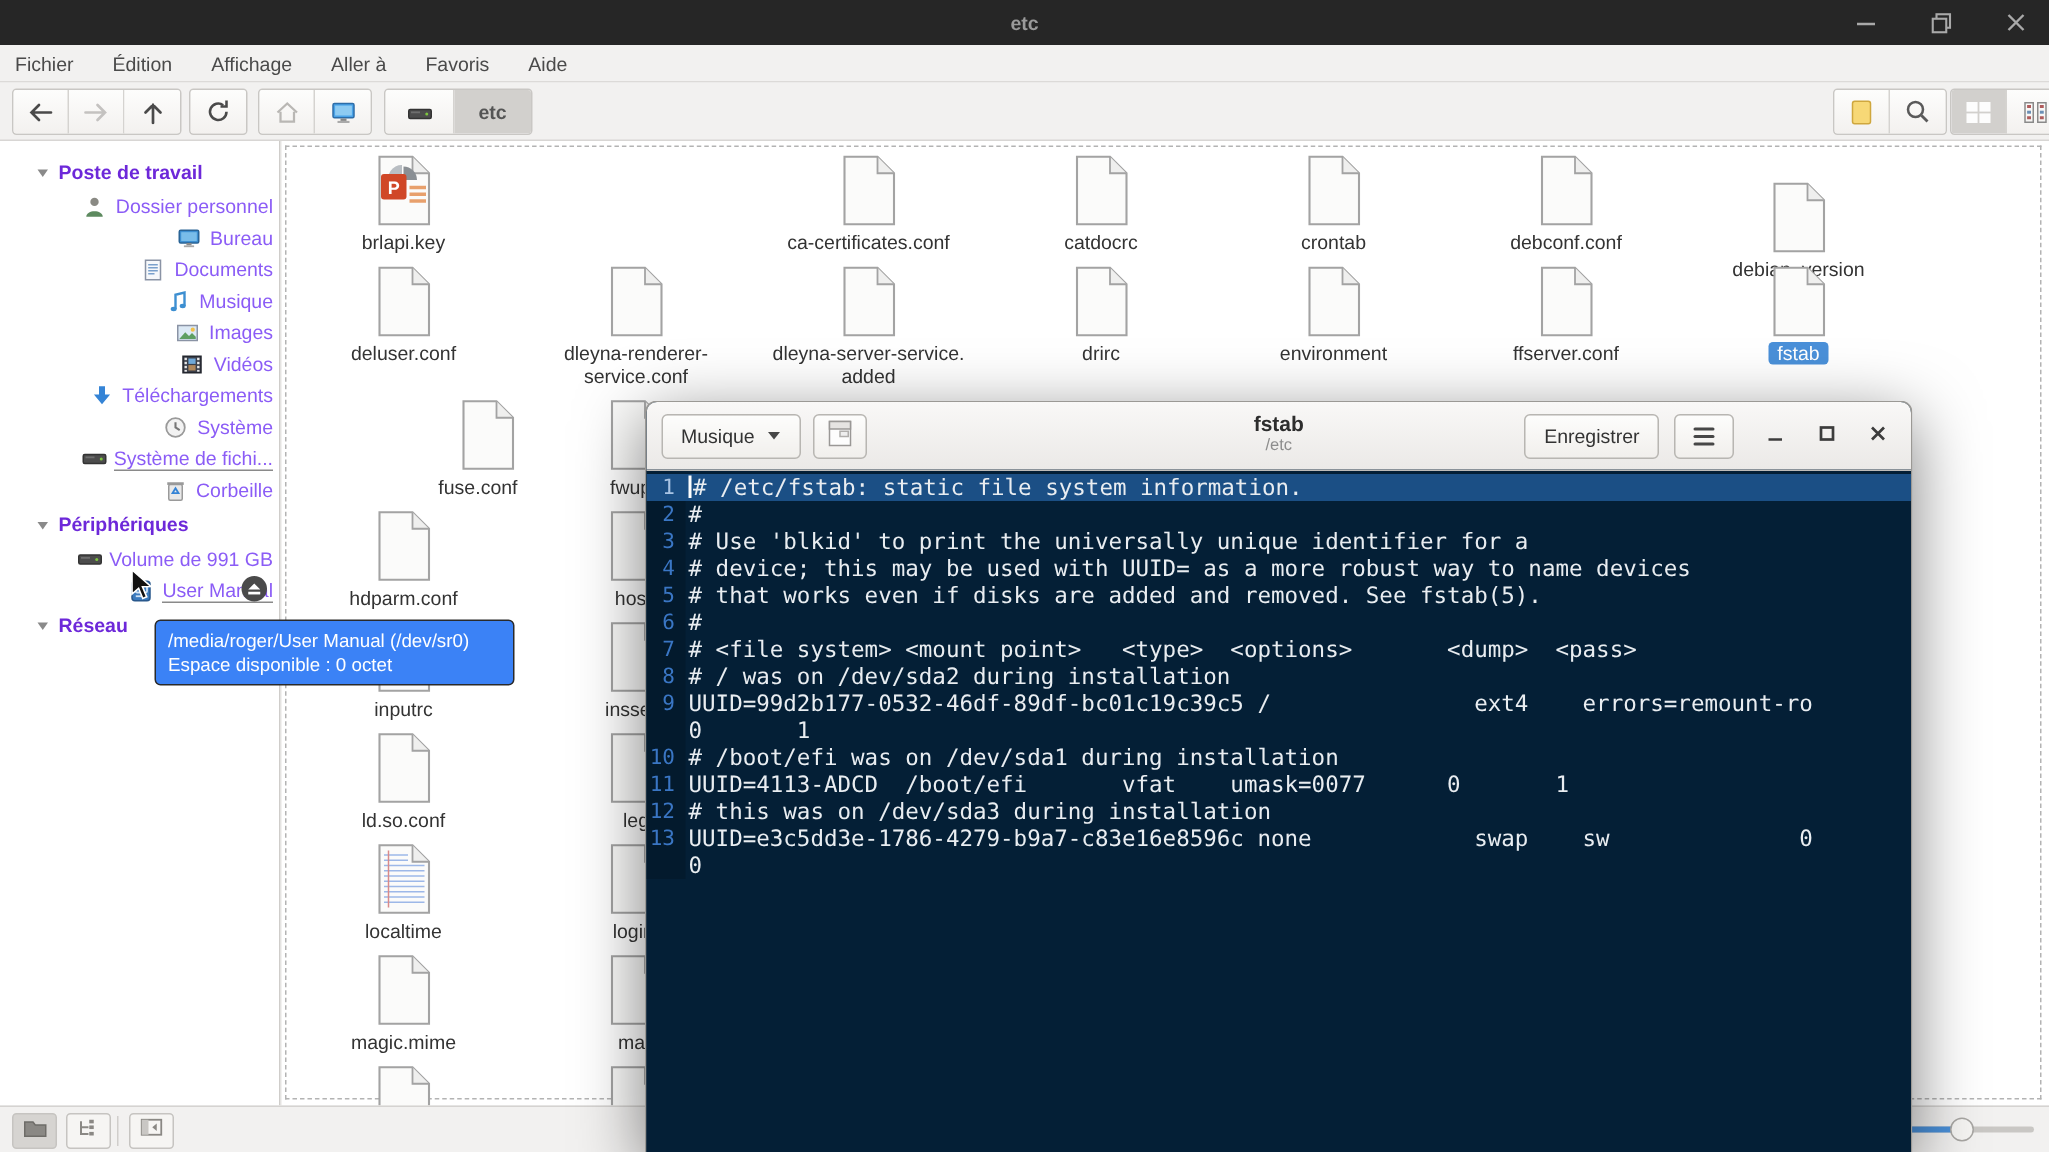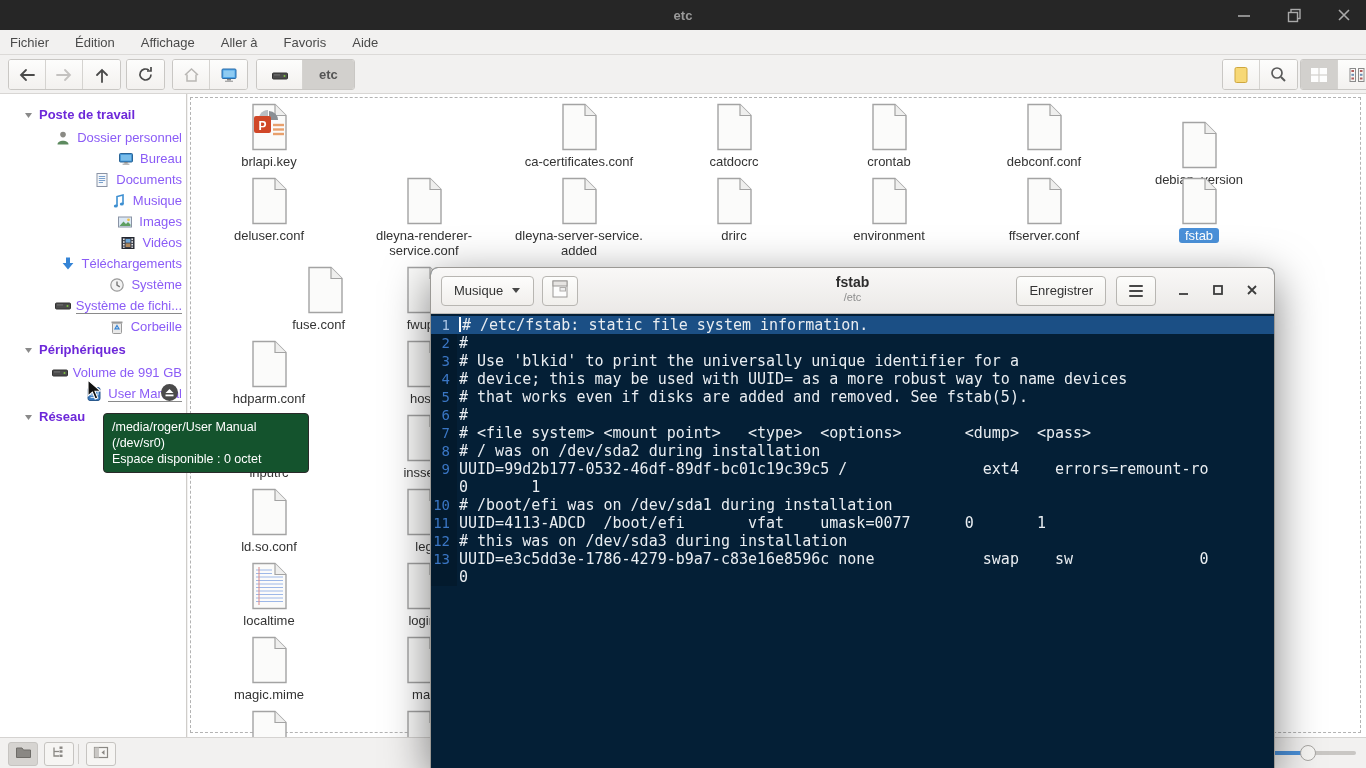--- a/index.html
+++ b/index.html
@@ -35,21 +35,21 @@
   #content { position:absolute; left:188px; top:94px; width:1178px; height:643px; background:#ffffff; overflow:hidden; }
   #marquee { position:absolute; left:2px; top:3px; right:5px; bottom:4px; border:1px dashed #b3b3b3; pointer-events:none; }
   .fcell { position:absolute; width:152px; display:flex; flex-direction:column; align-items:center; }
   .fcell .flabel { margin-top:3px; font-size:13px; color:#333; text-align:center; white-space:pre-line; line-height:15px; }
   .fcell .flabel.sel { background:#4a90d9; color:#fff; border-radius:3px; padding:0 6px; }
 
   
   .ficon { width:40px; height:48px; position:relative; }
 
   
-  #tooltip { position:absolute; left:103px; top:413px; width:206px; background:#14532d; border:1px solid #2a2a2a; border-radius:4px; color:#fff; font-size:12.5px; padding:5px 8px; line-height:16px; z-index:40; }
+  #tooltip { position:absolute; left:103px; top:413px; width:240px; background:#3b82f6; border:1px solid #2a2a2a; border-radius:4px; color:#fff; font-size:12.5px; padding:5px 8px; line-height:16px; z-index:40; }
 
   
   #statusbar { position:absolute; left:0; top:737px; width:1366px; height:31px; background:#f2f1f0; border-top:1px solid #d5d3d1; }
   .st-btn { position:absolute; top:4px; width:30px; height:24px; border:1px solid #c6c4c1; border-radius:3px; background:#f6f5f3; display:flex; align-items:center; justify-content:center; }
   .st-btn.active { background:#d6d4d1; }
   .st-sep { position:absolute; top:6px; left:78px; width:1px; height:20px; background:#d0cecb; }
   #zoom-slider { position:absolute; right:10px; top:10px; width:84px; height:10px; }
   #zoom-slider .track { position:absolute; left:0; top:3px; width:100%; height:4px; background:#c9c7c4; border-radius:2px; }
   #zoom-slider .fill { position:absolute; left:0; top:3px; height:4px; background:#4a90d9; border-radius:2px; }
   #zoom-slider .handle { position:absolute; top:-3px; width:16px; height:16px; background:#f6f5f3; border:1px solid #a8a6a3; border-radius:50%; }

